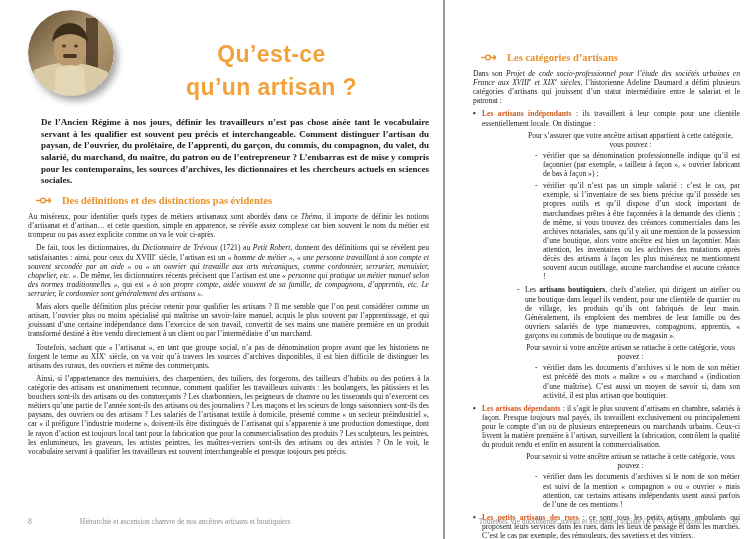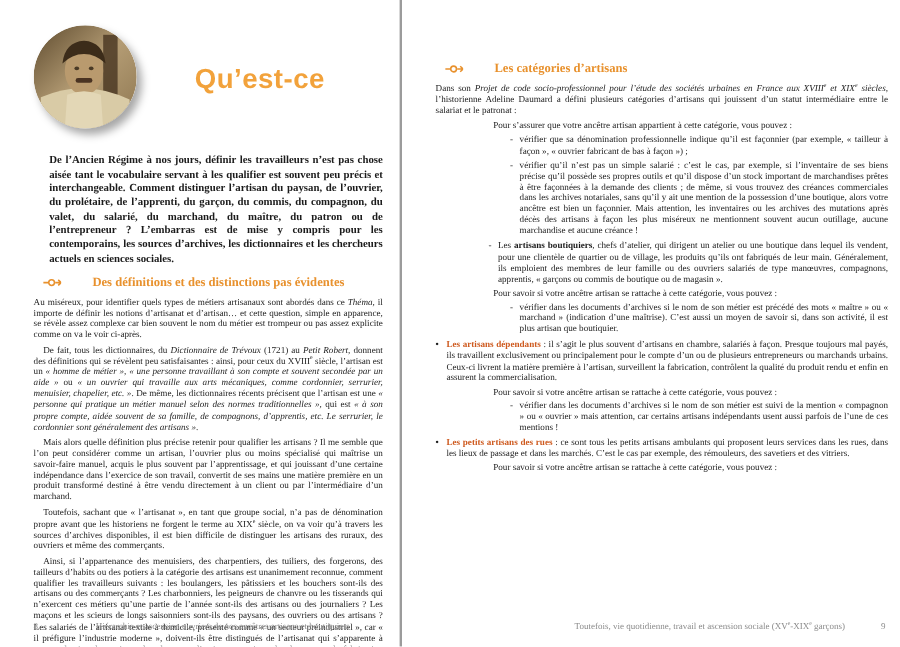--- a/index.html
+++ b/index.html
@@ -1,51 +1,51 @@
 <!DOCTYPE html>
 <html><head>
 <meta charset="utf-8">
 <style>
   html,body{margin:0;padding:0;background:#ffffff;}
   body{width:750px;height:539px;font-family:"Liberation Serif",serif;color:#1b1b1b;}
   .spread{position:relative;width:750px;height:539px;display:flex;background:#fff;overflow:hidden;}
   .page{position:relative;box-sizing:border-box;overflow:hidden;height:539px;}
-  .page-left{width:333px;padding:19px 14px 30px 28px;}
+  .page-left{width:443px;padding:8px 14px 30px 28px;}
   .page-divider{width:2px;background:#9b9b9b;height:539px;}
   .page-right{flex:1;padding:44px 10px 30px 28px;}
 
   
   .page-header{display:flex;align-items:flex-start;height:98px;}
   .portrait{width:86px;height:86px;border-radius:50%;overflow:hidden;flex:0 0 86px;
             box-shadow:4px 5px 7px rgba(0,0,0,0.35);margin-top:2px;}
   .portrait svg{display:block;}
   .title-block{flex:1;text-align:center;padding-top:30px;
        font-family:"Liberation Sans",sans-serif;font-weight:bold;font-size:23px;
        color:#F2A23B;line-height:1.42;letter-spacing:0.4px;}
 
   
   .intro{font-weight:bold;margin:11px 0 8px 13px;font-size:9px;line-height:1.3;text-align:justify;}
 
   
-  .sec-heading{display:flex;align-items:center;gap:26px;color:#E8912D;font-weight:bold;
+  .sec-heading{display:flex;align-items:center;gap:11px;color:#E8912D;font-weight:bold;
        font-size:10.5px;margin:8px 0 6px 8px;}
   .sec-heading .marker{flex:0 0 auto;display:inline-flex;}
 
   
   .bodytxt{font-size:7.6px;line-height:1.2;text-align:justify;margin:0 0 4px 0;}
   p.bodytxt.indent{text-indent:8px;}
   sup{font-size:65%;line-height:0;vertical-align:super;}
 
   
   .cat{position:relative;padding-left:9px;margin:4px 0 2px 0;}
   .cat::before{content:"\2022";position:absolute;left:0;top:0;font-weight:bold;}
   .cat-label{color:#CE5A1F;font-weight:bold;}
   .subb{position:relative;margin:4px 0 2px 44px;padding-left:8px;}
   .subb::before{content:"-";position:absolute;left:0;top:0;}
-  .note{margin:3px 0 2px 48px;text-align:left;}
+  .note{margin:3px 0 2px 48px;text-align:center;}
   .chk{position:relative;margin:2px 0 3px 62px;padding-left:8px;}
   .chk::before{content:"-";position:absolute;left:0;top:0;}
 
   
   .footer{position:absolute;bottom:13px;left:28px;right:14px;font-size:7.5px;color:#8b8b8b;
           display:flex;align-items:baseline;}
   .footer-left .foot-text{margin-left:48px;}
   .page-right .footer{left:28px;right:12px;justify-content:flex-end;}
   .page-right .foot-text{margin-right:30px;}
 </style>
@@ -76,20 +76,21 @@
             <path d="M24 32 Q26 14 42 13 Q58 14 60 32 Q52 24 42 24 Q32 24 24 32 Z" fill="#3c2c1a"></path>
             <rect x="35" y="44" width="14" height="4" rx="2" fill="#4a3322"></rect>
             <ellipse cx="36" cy="36" rx="2" ry="1.5" fill="#4a3a26"></ellipse>
             <ellipse cx="48" cy="36" rx="2" ry="1.5" fill="#4a3a26"></ellipse>
             <path d="M28 58 Q42 52 56 58 L58 86 L26 86 Z" fill="#e3d7b6"></path>
           </g>
         </svg>
       </div>
       <div class="title-block">
         <div>Qu’est-ce</div>
+        <div>qu’un artisan ?</div>
       </div>
     </div>
 
     <p class="intro">De l’Ancien Régime à nos jours, définir les travailleurs n’est pas chose aisée tant le vocabulaire servant à les qualifier est souvent peu précis et interchangeable. Comment distinguer l’artisan du paysan, de l’ouvrier, du prolétaire, de l’apprenti, du garçon, du commis, du compagnon, du valet, du salarié, du marchand, du maître, du patron ou de l’entrepreneur ? L’embarras est de mise y compris pour les contemporains, les sources d’archives, les dictionnaires et les chercheurs actuels en sciences sociales.</p>
 
     <div class="sec-heading">
       <span class="marker">
         <svg width="15" height="9" viewBox="0 0 15 9">
           <line x1="0" y1="4.5" x2="4" y2="4.5" stroke="#E8912D" stroke-width="1.4"></line>
           <circle cx="7" cy="4.5" r="2.4" fill="none" stroke="#E8912D" stroke-width="1.3"></circle>
@@ -100,41 +101,44 @@
     </div>
 
     <p class="bodytxt"><span>Au miséreux, pour identifier quels types de métiers artisanaux sont abordés dans ce </span><i>Théma</i><span>, il importe de définir les notions d’artisanat et d’artisan… et cette question, simple en apparence, se révèle assez complexe car bien souvent le nom du métier est trompeur ou pas assez explicite comme on va le voir ci-après.</span></p>
     <p class="bodytxt indent"><span>De fait, tous les dictionnaires, du </span><i>Dictionnaire de Trévoux</i><span> (1721) au </span><i>Petit Robert</i><span>, donnent des définitions qui se révèlent peu satisfaisantes : ainsi, pour ceux du XVIII</span><sup>e</sup><span> siècle, l’artisan est un </span><i>« homme de métier »</i><span>, </span><i>« une personne travaillant à son compte et souvent secondée par un aide »</i><span> ou </span><i>« un ouvrier qui travaille aux arts mécaniques, comme cordonnier, serrurier, menuisier, chapelier, etc. »</i><span>. De même, les dictionnaires récents précisent que l’artisan est une </span><i>« personne qui pratique un métier manuel selon des normes traditionnelles »</i><span>, qui est </span><i>« à son propre compte, aidée souvent de sa famille, de compagnons, d’apprentis, etc. Le serrurier, le cordonnier sont généralement des artisans »</i><span>.</span></p>
     <p class="bodytxt indent"><span>Mais alors quelle définition plus précise retenir pour qualifier les artisans ? Il me semble que l’on peut considérer comme un artisan, l’ouvrier plus ou moins spécialisé qui maîtrise un savoir-faire manuel, acquis le plus souvent par l’apprentissage, et qui jouissant d’une certaine indépendance dans l’exercice de son travail, convertit de ses mains une matière première en un produit transformé destiné à être vendu directement à un client ou par l’intermédiaire d’un marchand.</span></p>
     <p class="bodytxt indent"><span>Toutefois, sachant que « l’artisanat », en tant que groupe social, n’a pas de dénomination propre avant que les historiens ne forgent le terme au XIX</span><sup>e</sup><span> siècle, on va voir qu’à travers les sources d’archives disponibles, il est bien difficile de distinguer les artisans des ruraux, des ouvriers et même des commerçants.</span></p>
     <p class="bodytxt indent"><span>Ainsi, si l’appartenance des menuisiers, des charpentiers, des tuiliers, des forgerons, des tailleurs d’habits ou des potiers à la catégorie des artisans est unanimement reconnue, comment qualifier les travailleurs suivants : les boulangers, les pâtissiers et les bouchers sont-ils des artisans ou des commerçants ? Les charbonniers, les peigneurs de chanvre ou les tisserands qui n’exercent ces métiers qu’une partie de l’année sont-ils des artisans ou des journaliers ? Les maçons et les scieurs de longs saisonniers sont-ils des paysans, des ouvriers ou des artisans ? Les salariés de l’artisanat textile à domicile, présenté comme « un secteur préindustriel », car « il préfigure l’industrie moderne », doivent-ils être distingués de l’artisanat qui s’apparente à une production domestique, dont le rayon d’action est toujours local tant pour la fabrication que pour la commercialisation des produits ? Les sculpteurs, les peintres, les enlumineurs, les graveurs, les artistes peintres, les maîtres-verriers sont-ils des artisans ou des artistes ? On le voit, le vocabulaire servant à qualifier les travailleurs est souvent interchangeable et presque toujours peu précis.</span></p>
 
     <div class="footer footer-left">
       <span class="pn">8</span>
-      <span class="foot-text">Hiérarchie et ascension ouvriers de nos ancêtres artisans et boutiquiers</span>
+      <span class="foot-text">Hiérarchie et ascension chanvre de nos ancêtres artisans et boutiquiers</span>
     </div>
   </div>
 
   <div class="page-divider"></div>
 
   <div class="page page-right">
 
     <div class="sec-heading">
       <span class="marker">
         <svg width="15" height="9" viewBox="0 0 15 9">
           <line x1="0" y1="4.5" x2="4" y2="4.5" stroke="#E8912D" stroke-width="1.4"></line>
           <circle cx="7" cy="4.5" r="2.4" fill="none" stroke="#E8912D" stroke-width="1.3"></circle>
           <path d="M10 4.5 L15 4.5 M12.5 2.2 L15 4.5 L12.5 6.8" fill="none" stroke="#E8912D" stroke-width="1.3"></path>
         </svg>
       </span>
       <span>Les catégories d’artisans</span>
     </div>
 
     <p class="bodytxt"><span>Dans son </span><i>Projet de code socio-professionnel pour l’étude des sociétés urbaines en France aux XVIII</i><sup style="font-style: italic;">e</sup><i> et XIX</i><sup style="font-style: italic;">e</sup><i> siècles</i><span>, l’historienne Adeline Daumard a défini plusieurs catégories d’artisans qui jouissent d’un statut intermédiaire entre le salariat et le patronat :</span></p>
 
+    <p class="bodytxt cat">
+      <span class="cat-label">Les artisans indépendants</span><span> : ils travaillent à leur compte pour une clientèle essentiellement locale. On distingue :</span>
+    </p>
 
     <p class="bodytxt note">Pour s’assurer que votre ancêtre artisan appartient à cette catégorie, vous pouvez :</p>
     <p class="bodytxt chk">vérifier que sa dénomination professionnelle indique qu’il est façonnier (par exemple, « tailleur à façon », « ouvrier fabricant de bas à façon ») ;</p>
     <p class="bodytxt chk">vérifier qu’il n’est pas un simple salarié : c’est le cas, par exemple, si l’inventaire de ses biens précise qu’il possède ses propres outils et qu’il dispose d’un stock important de marchandises prêtes à être façonnées à la demande des clients ; de même, si vous trouvez des créances commerciales dans les archives notariales, sans qu’il y ait une mention de la possession d’une boutique, alors votre ancêtre est bien un façonnier. Mais attention, les inventaires ou les archives des mutations après décès des artisans à façon les plus miséreux ne mentionnent souvent aucun outillage, aucune marchandise et aucune créance !</p>
 
     <p class="bodytxt subb"><span>Les </span><b>artisans boutiquiers</b><span>, chefs d’atelier, qui dirigent un atelier ou une boutique dans lequel ils vendent, pour une clientèle de quartier ou de village, les produits qu’ils ont fabriqués de leur main. Généralement, ils emploient des membres de leur famille ou des ouvriers salariés de type manœuvres, compagnons, apprentis, « garçons ou commis de boutique ou de magasin ».</span></p>
     <p class="bodytxt note">Pour savoir si votre ancêtre artisan se rattache à cette catégorie, vous pouvez :</p>
     <p class="bodytxt chk">vérifier dans les documents d’archives si le nom de son métier est précédé des mots « maître » ou « marchand » (indication d’une maîtrise). C’est aussi un moyen de savoir si, dans son activité, il est plus artisan que boutiquier.</p>
 
     <p class="bodytxt cat">

